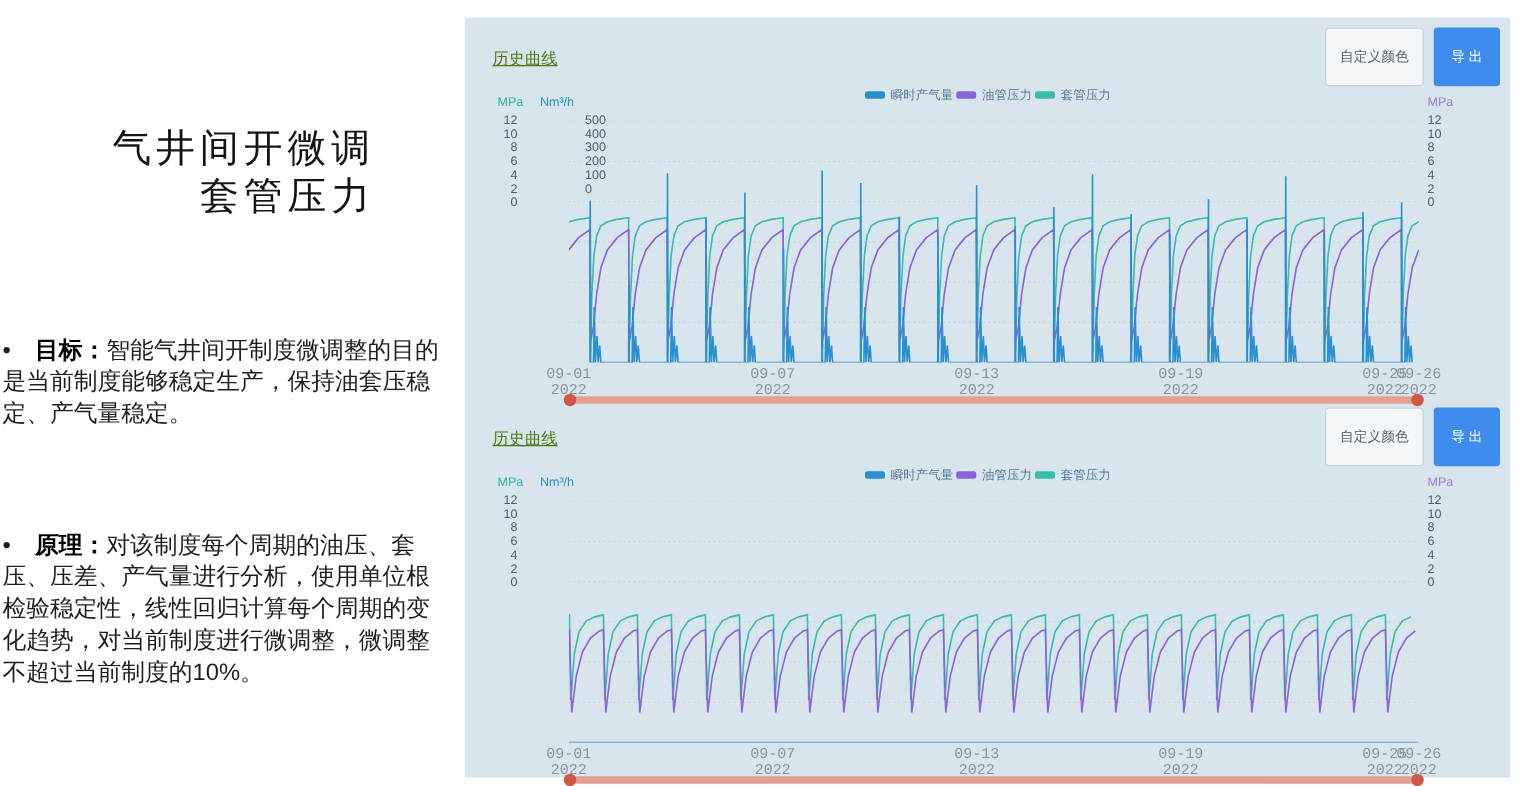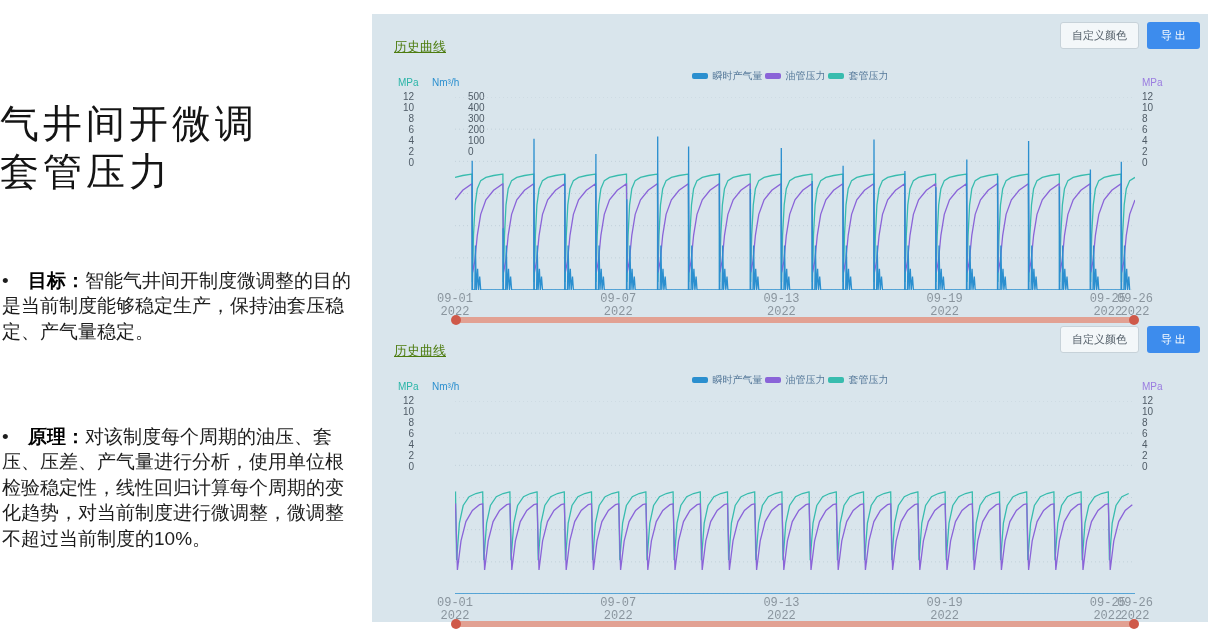--- a/index.html
+++ b/index.html
@@ -1,37 +1,37 @@
 <!DOCTYPE html>
 <html><head>
 <meta charset="utf-8">
 <style>
   * { margin:0; padding:0; box-sizing:border-box; }
   html,body { width:1216px; height:629px; background:#fff; font-family:"Liberation Sans", sans-serif; }
   .stage { position:relative; width:1216px; height:629px; overflow:hidden; background:#fff; }
 
   
   .left-col { position:absolute; left:0; top:0; width:372px; height:629px; background:#fff; }
-  .slide-title { position:absolute; top:100px; left:0; width:300px; text-align:left;
-    font-family:"Liberation Serif", serif; font-size:39px; line-height:1.22; color:#141414; letter-spacing:4px; }
+  .slide-title { position:absolute; top:100px; left:0; width:300px; text-align:right;
+    font-family:"Liberation Serif", serif; font-size:31px; line-height:1.22; color:#141414; letter-spacing:4px; }
   .bullet { position:absolute; left:2px; width:360px; font-size:19px; line-height:1.34; color:#1d1d1d; }
   .bullet .dot { display:inline-block; width:26px; }
   .bullet b { font-weight:bold; color:#000; }
   .bullet-1 { top:268px; }
   .bullet-2 { top:424px; }
 
   
   .panel { position:absolute; left:372px; top:14px; width:836px; height:608px; }
   .chart-card { position:absolute; left:0; width:836px; height:304px; }
   .chart-card.c0 { top:0; }
   .chart-card.c1 { top:304px; }
 
   .card-title { position:absolute; left:22px; top:24px; font-size:13px; color:#4d7c0f;text-decoration:underline; }
   .btns { position:absolute; top:8px; right:8px; display:flex; gap:8px; }
-  .btn-plain { font-size:11px; color:#55606a; background:#f3f7f9; border:1px solid #c7d2d9; border-radius:3px; padding:5px 11px; cursor:pointer; }
+  .btn-plain { font-size:11px; color:#55606a; background:#f3f7f9; border:1px solid #c7d2d9; border-radius:3px; padding:15px 11px; cursor:pointer; }
   .btn-primary { font-size:11px; color:#fff; border:none; border-radius:3px; padding:5px 14px; cursor:pointer; }
 
   .legend { position:absolute; top:55px; left:0; width:100%; display:flex; justify-content:center; gap:2px; }
   .legend-item { display:flex; align-items:center; gap:5px; cursor:pointer; }
   .legend-swatch { width:16px; height:6px; border-radius:2px; }
   .legend-label { font-size:10px; color:#56799a; }
 
   .unit { position:absolute; top:63px; font-size:10px; }
   .unit-mpa-left { left:26px; }
   .unit-nm { left:60px; }

